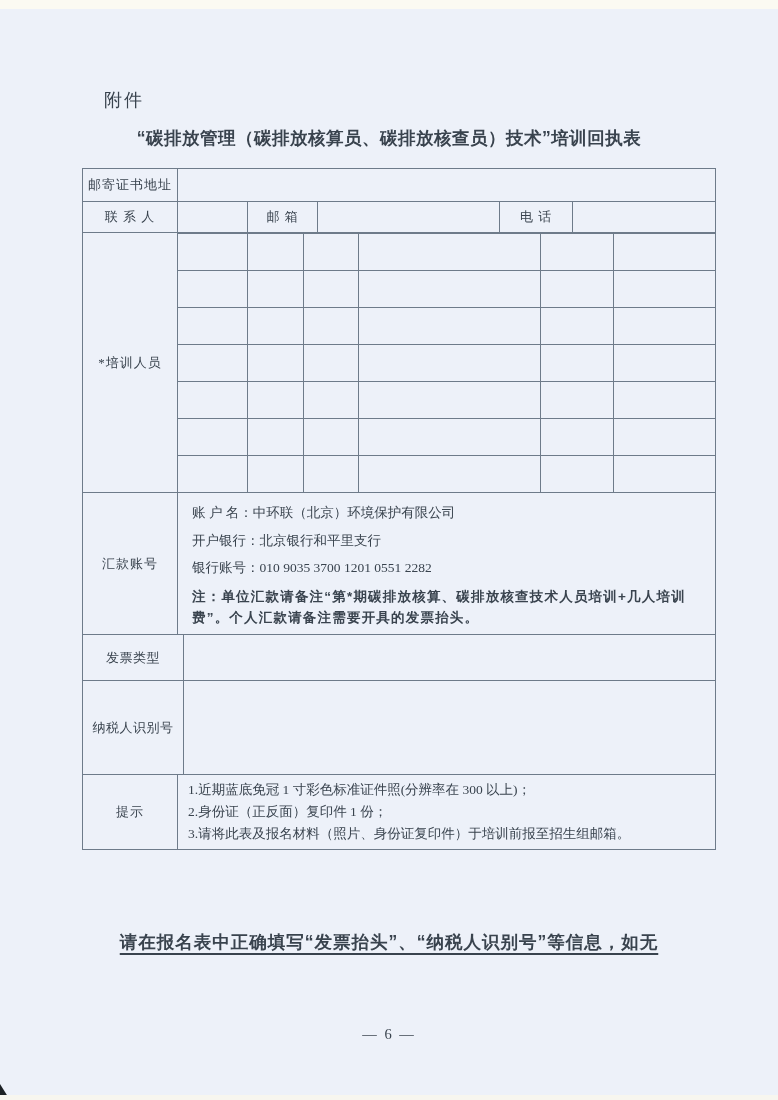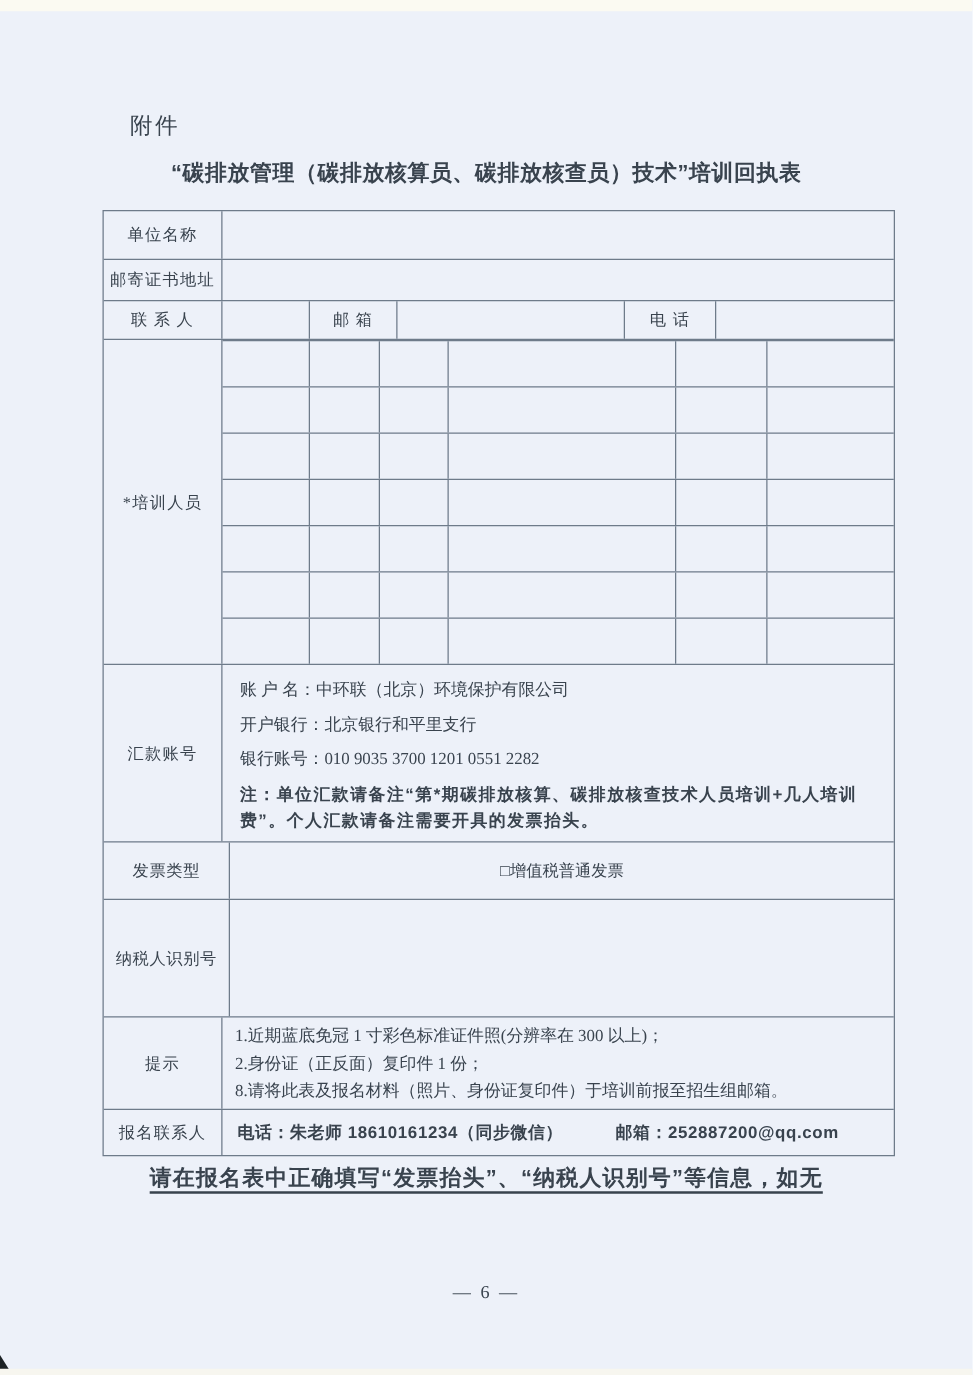--- a/index.html
+++ b/index.html
@@ -144,24 +144,20 @@
 
 <div class="page">
   <div class="top-strip"></div>
 
   <div class="attachment">附件</div>
 
   <div class="doc-title">“碳排放管理（碳排放核算员、碳排放核查员）技术”培训回执表</div>
 
   <div class="tbl">
 
-    <div class="trow r-unit">
-      <div class="cell label-cell">单位名称</div>
-      <div class="cell grow"></div>
-    </div>
 
     <div class="trow r-mail">
       <div class="cell label-cell">邮寄证书地址</div>
       <div class="cell grow"></div>
     </div>
 
     <div class="trow r-contact">
       <div class="cell label-cell">联 系 人</div>
       <div class="cell c70"></div>
       <div class="cell c70 c-center">邮 箱</div>
@@ -239,45 +235,37 @@
         <div class="remit-line">开户银行：北京银行和平里支行</div>
         <div class="remit-line">银行账号：010 9035 3700 1201 0551 2282</div>
         <div class="remit-note">注：单位汇款请备注“第*期碳排放核算、碳排放核查技术人员培训+几人培训费”。个人汇款请备注需要开具的发票抬头。</div>
       </div>
     </div>
 
     <div class="trow r-invoice">
       <div class="inv-right">
         <div class="inv-row inv-r1">
           <div class="inv-label">发票类型</div>
-          <div class="inv-value">□增值税普通发票</div>
         </div>
         <div class="inv-row inv-r3">
           <div class="inv-label">纳税人识别号</div>
           <div class="inv-value"></div>
         </div>
       </div>
     </div>
 
     <div class="trow r-tips">
       <div class="cell label-cell">提示</div>
       <div class="tips-content">
         <div>1.近期蓝底免冠 1 寸彩色标准证件照(分辨率在 300 以上)；</div>
         <div>2.身份证（正反面）复印件 1 份；</div>
-        <div>8.请将此表及报名材料（照片、身份证复印件）于培训前报至招生组邮箱。</div>
+        <div>3.请将此表及报名材料（照片、身份证复印件）于培训前报至招生组邮箱。</div>
       </div>
     </div>
 
-    <div class="trow r-reg">
-      <div class="cell label-cell">报名联系人</div>
-      <div class="reg-content">
-        <span>电话：朱老师 18610161234（同步微信）</span>
-        <span>邮箱：252887200@qq.com</span>
-      </div>
-    </div>
 
   </div>
 
   <div class="footer-notice">
     <div><span>请在报名表中正确填写“发票抬头”、“纳税人识别号”等信息，如无</span></div>
   </div>
 
   <div class="page-number">— 6 —</div>
 
   <div class="corner-mark"></div>

